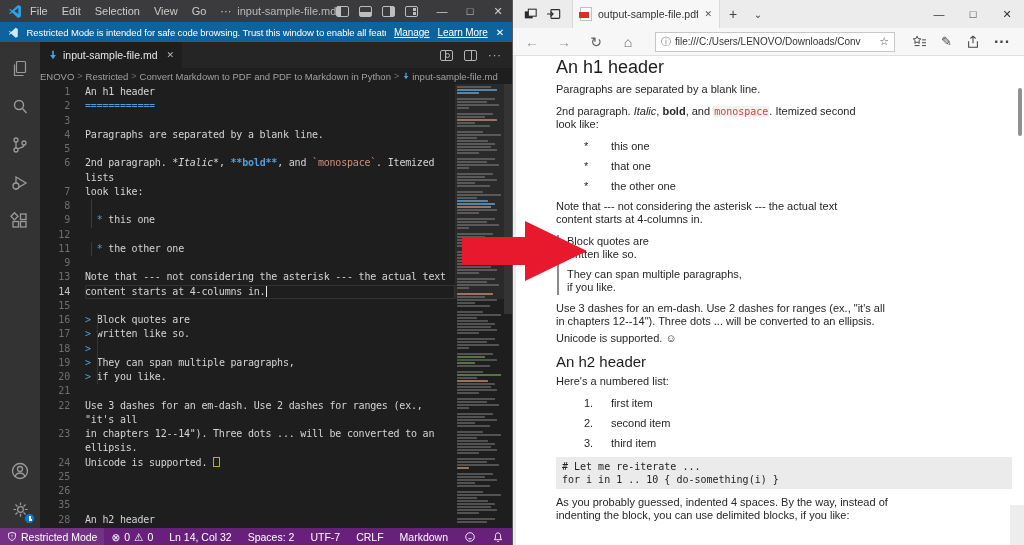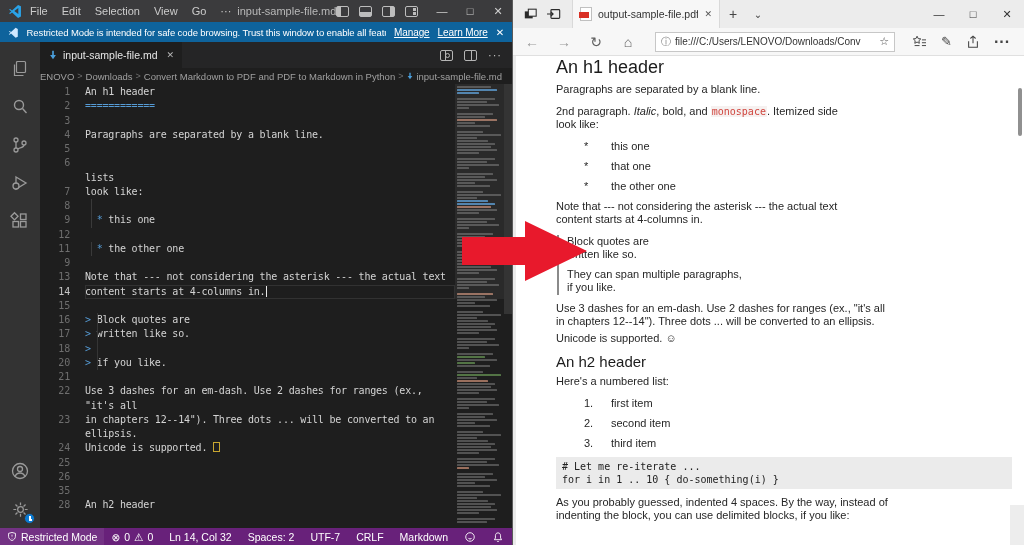--- a/index.html
+++ b/index.html
@@ -103,21 +103,21 @@
   .eg-right-icons { margin-left:auto; display:flex; align-items:center; gap:14px; padding-right:10px; color:#444; }
 
   .eg-content { flex:1; background:#fff; position:relative; overflow:hidden; border-left:3px solid #ebebeb; }
   .pdf-col { position:absolute; left:40px; top:1px; width:456px; color:#262626; }
   .pdf-h1 { font-size:18px; font-weight:500; color:#1c1c1c; margin-bottom:5px; }
   .pdf-h2 { font-size:15px; font-weight:500; color:#1c1c1c; margin:2px 0 5px; }
   .pdf-p { font-size:11px; line-height:13.5px; margin-bottom:8px; white-space:pre-line; }
   .pdf-p.tight { margin-bottom:3px; }
   .pdf-rich { font-size:11px; line-height:13.5px; margin-bottom:8px; }
   .pdf-rich .i { font-style:italic; }
-  .pdf-rich .b { font-weight:normal; }
+  .pdf-rich .b { font-weight:bold; }
   .pdf-rich .code, .pdf-inline-code { font-family:"DejaVu Sans Mono","Liberation Mono",monospace; font-size:10px; color:#d0453e; background:#f6f1f0; padding:0 1px; }
   .pdf-list { margin-bottom:7px; }
   .pdf-li { position:relative; padding-left:55px; font-size:11px; line-height:13px; margin-bottom:7px; }
   .pdf-li .marker { position:absolute; left:28px; width:22px; }
   .pdf-quote { border-left:2px solid #8a8a8a; padding-left:8px; margin:0 0 7px 1px; }
   .pdf-quote .pdf-p { margin-bottom:6px; }
   .pdf-quote .pdf-p:last-child { margin-bottom:0; }
   .pdf-codeblock { background:#ebebeb; font-family:"DejaVu Sans Mono","Liberation Mono",monospace; font-size:10px; line-height:13px; color:#222; padding:3px 6px; margin-bottom:7px; white-space:pre; }
   .eg-scroll-thumb { position:absolute; right:2px; top:32px; width:4px; height:48px; background:#909090; border-radius:2px; }
   .eg-scroll-corner { position:absolute; right:0; bottom:0; width:14px; height:40px; background:#ededed; }
@@ -249,21 +249,21 @@
           <div class="vs-tab-actions">
             <span class="ta-icon preview"></span>
             <span class="ta-icon split"></span>
             <span class="ta-more">···</span>
           </div>
         </div>
 
         <div class="vs-breadcrumb">
             <span>ENOVO</span>
             <span class="sep">&gt;</span>
-            <span>Downloads</span>
+            <span>Restricted</span>
             <span class="sep">&gt;</span>
             <span>Convert Markdown to PDF and PDF to Markdown in Python</span>
             <span class="sep">&gt;</span>
             <span class="bc-file">
               <svg width="8" height="8" viewBox="0 0 12 12">
                 <path fill="#4a9edb" d="M5 1h2v5h2.5L6 11 2.5 6H5z"></path>
               </svg>
               <span>input-sample-file.md</span>
             </span>
           </div>
@@ -291,20 +291,21 @@
                 <div class="code"><span>Paragraphs are separated by a blank line.</span></div>
               </div>
               <div class="row">
                 <div class="ln">5</div>
                 <div class="gut-pad"></div>
                 <div class="code"></div>
               </div>
               <div class="row">
                 <div class="ln">6</div>
                 <div class="gut-pad"></div>
+                <div class="code"><span>2nd paragraph. </span><span class="tk-it">*Italic*</span><span>, </span><span class="tk-bb">**bold**</span><span>, and </span><span class="tk-or">`monospace`</span><span>. Itemized</span></div>
               </div>
               <div class="row">
                 <div class="ln"></div>
                 <div class="gut-pad"></div>
                 <div class="code"><span>lists</span></div>
               </div>
               <div class="row">
                 <div class="ln">7</div>
                 <div class="gut-pad"></div>
                 <div class="code"><span>look like:</span></div>
@@ -355,20 +356,25 @@
               </div>
               <div class="row g2">
                 <div class="ln">17</div>
                 <div class="gut-pad"></div>
                 <div class="code"><span class="tk-blue">&gt;</span><span> written like so.</span></div>
               </div>
               <div class="row g2">
                 <div class="ln">18</div>
                 <div class="gut-pad"></div>
                 <div class="code"><span class="tk-blue">&gt;</span></div>
+              </div>
+              <div class="row g2">
+                <div class="ln">19</div>
+                <div class="gut-pad"></div>
+                <div class="code"><span class="tk-blue">&gt;</span><span> They can span multiple paragraphs,</span></div>
               </div>
               <div class="row g2">
                 <div class="ln">20</div>
                 <div class="gut-pad"></div>
                 <div class="code"><span class="tk-blue">&gt;</span><span> if you like.</span></div>
               </div>
               <div class="row">
                 <div class="ln">21</div>
                 <div class="gut-pad"></div>
                 <div class="code"></div>
@@ -665,21 +671,21 @@
           </svg>
         <span style="font-weight:bold;">···</span>
       </div>
     </div>
 
     <div class="eg-content">
       <div class="pdf-col">
           <div class="pdf-h1">An h1 header</div>
           <div class="pdf-p">Paragraphs are separated by a blank line.</div>
           <div class="pdf-rich">
-            <div><span>2nd paragraph. </span><span class="i">Italic</span><span>, </span><span class="b">bold</span><span>, and </span><span class="code">monospace</span><span>. Itemized side</span></div>
+            <div><span>2nd paragraph. </span><span class="i">Italic</span><span>, </span><span class="b">bold</span><span>, and </span><span class="code">monospace</span><span>. Itemized second</span></div>
             <div><span>look like:</span></div>
           </div>
           <div class="pdf-list">
             <div class="pdf-li"><span class="marker">*</span><span>this one</span></div>
             <div class="pdf-li"><span class="marker">*</span><span>that one</span></div>
             <div class="pdf-li"><span class="marker">*</span><span>the other one</span></div>
           </div>
           <div class="pdf-p">Note that --- not considering the asterisk --- the actual text
 content starts at 4-columns in.</div>
           <div class="pdf-quote">

